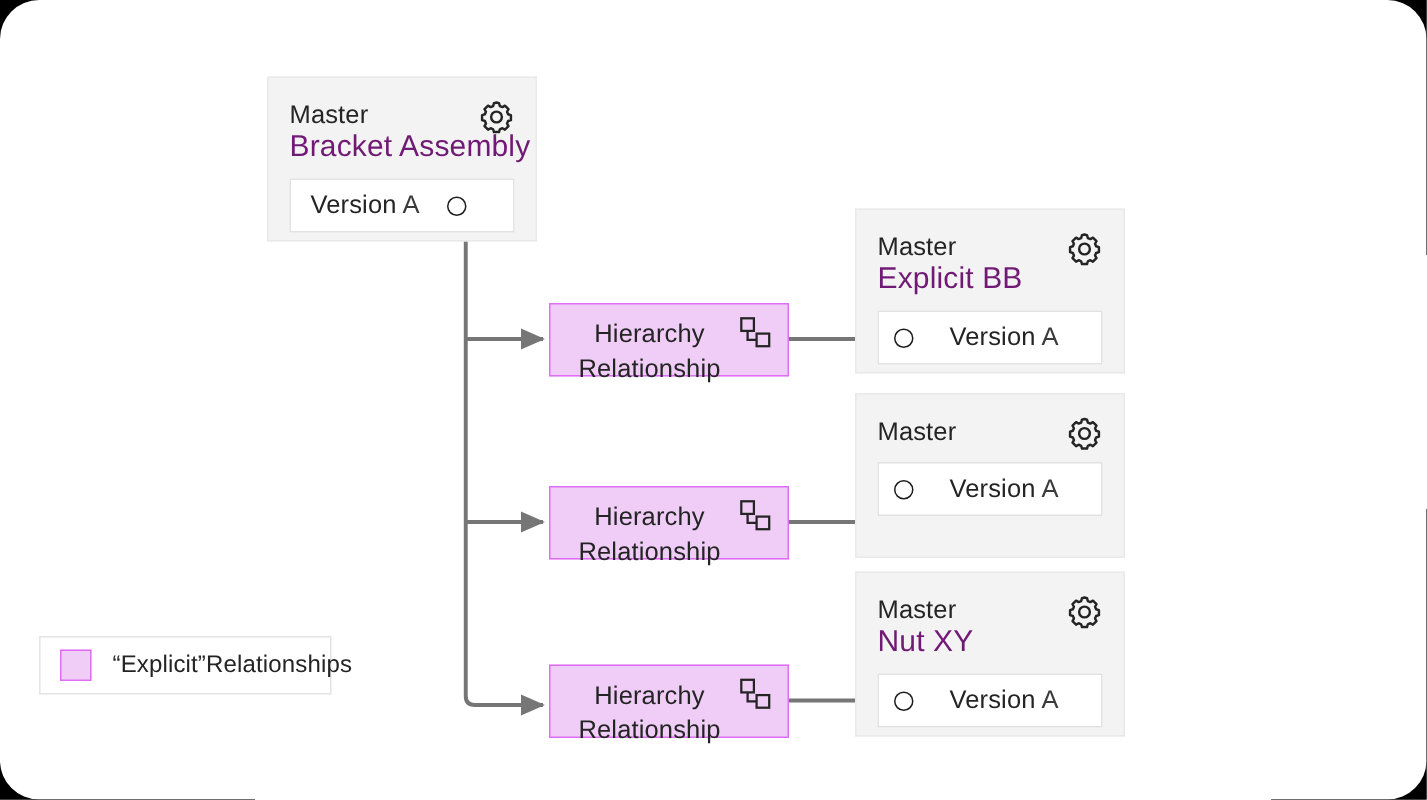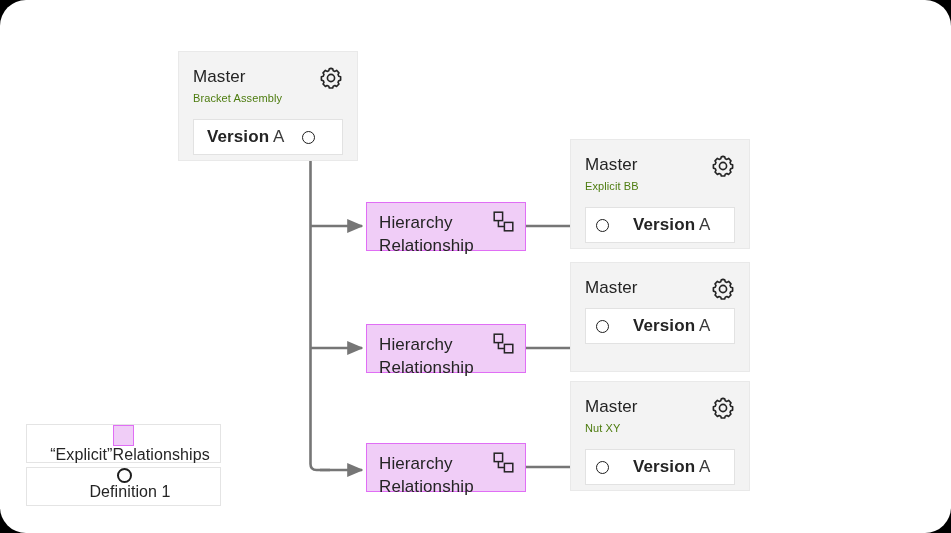--- a/index.html
+++ b/index.html
@@ -44,23 +44,23 @@
     padding-right: 30px;
   }
   .master-title {
     font-size: 17px;
     font-weight: normal;
     color: #242424;
     line-height: 21px;
     letter-spacing: .1px;
   }
   .master-sub {
-    font-size: 11px;
+    font-size: 20px;
     font-weight: normal;
-    color: #4d7c0f;
+    color: #701a75;
     line-height: 22px;
     letter-spacing: .1px;
     white-space: nowrap;
   }
   .gear-icon {
     position: absolute;
     right: -1px;
     top: -1px;
     width: 26px;
     height: 26px;
@@ -83,21 +83,21 @@
   }
   .version-inner.lead-circle { padding-left: 10px; }
   .version-inner.trail-circle { padding-left: 13px; }
 
   .version-text {
     font-size: 17px;
     color: #242424;
     letter-spacing: .1px;
     white-space: nowrap;
   }
-  .version-text span.lbl { font-weight: bold; margin-top: 32px; }
+  .version-text span.lbl { font-weight: normal; margin-top: 32px; }
   .version-text span.val { font-weight: normal; color: #3a3a3a; }
 
   .anchor-dot {
     width: 13px;
     height: 13px;
     border-radius: 50%;
     border: 1.9px solid #1d1d1d;
     box-sizing: border-box;
     background: #ffffff;
     flex: 0 0 auto;
@@ -105,20 +105,21 @@
   .lead-circle .anchor-dot { margin-right: 24px; }
   .trail-circle .anchor-dot { margin-left: 18px; }
 
   
   .rel {
     position: absolute;
     box-sizing: border-box;
     background: #f0cdf7;
     border: 1.5px solid #e06ef5;
     padding: 8px 12px 9px 12px;
+    text-align: center;
   }
   .rel-text {
     font-size: 17px;
     color: #242424;
     line-height: 23px;
     letter-spacing: .1px;
     padding-right: 26px;
   }
   .rel-icon {
     position: absolute;
@@ -130,21 +131,20 @@
 
   
   .legend-row {
     position: absolute;
     box-sizing: border-box;
     background: #ffffff;
     border: 1px solid #e4e4e4;
     display: flex;
     align-items: center;
     padding-left: 13px;
-    flex-direction: column;
   }
   .legend-swatch {
     width: 21px;
     height: 21px;
     background: #f0cdf7;
     border: 1.5px solid #e06ef5;
     box-sizing: border-box;
     flex: 0 0 auto;
     margin-right: 14px;
   }
@@ -282,18 +282,14 @@
         <div class="version-text"><span class="lbl">Version</span> <span class="val">A</span></div>
       </div>
     </div>
   </div>
 
   <div class="legend-row" style="left:26px; top:424px; width:195px; height:39px;">
     <div class="legend-swatch"></div>
     <div class="legend-label">“Explicit”Relationships</div>
   </div>
 
-  <div class="legend-row" style="left:26px; top:467px; width:195px; height:39px;">
-    <div class="legend-ring"></div>
-    <div class="legend-label">Definition 1</div>
-  </div>
 
 </div>
 
 </body></html>

